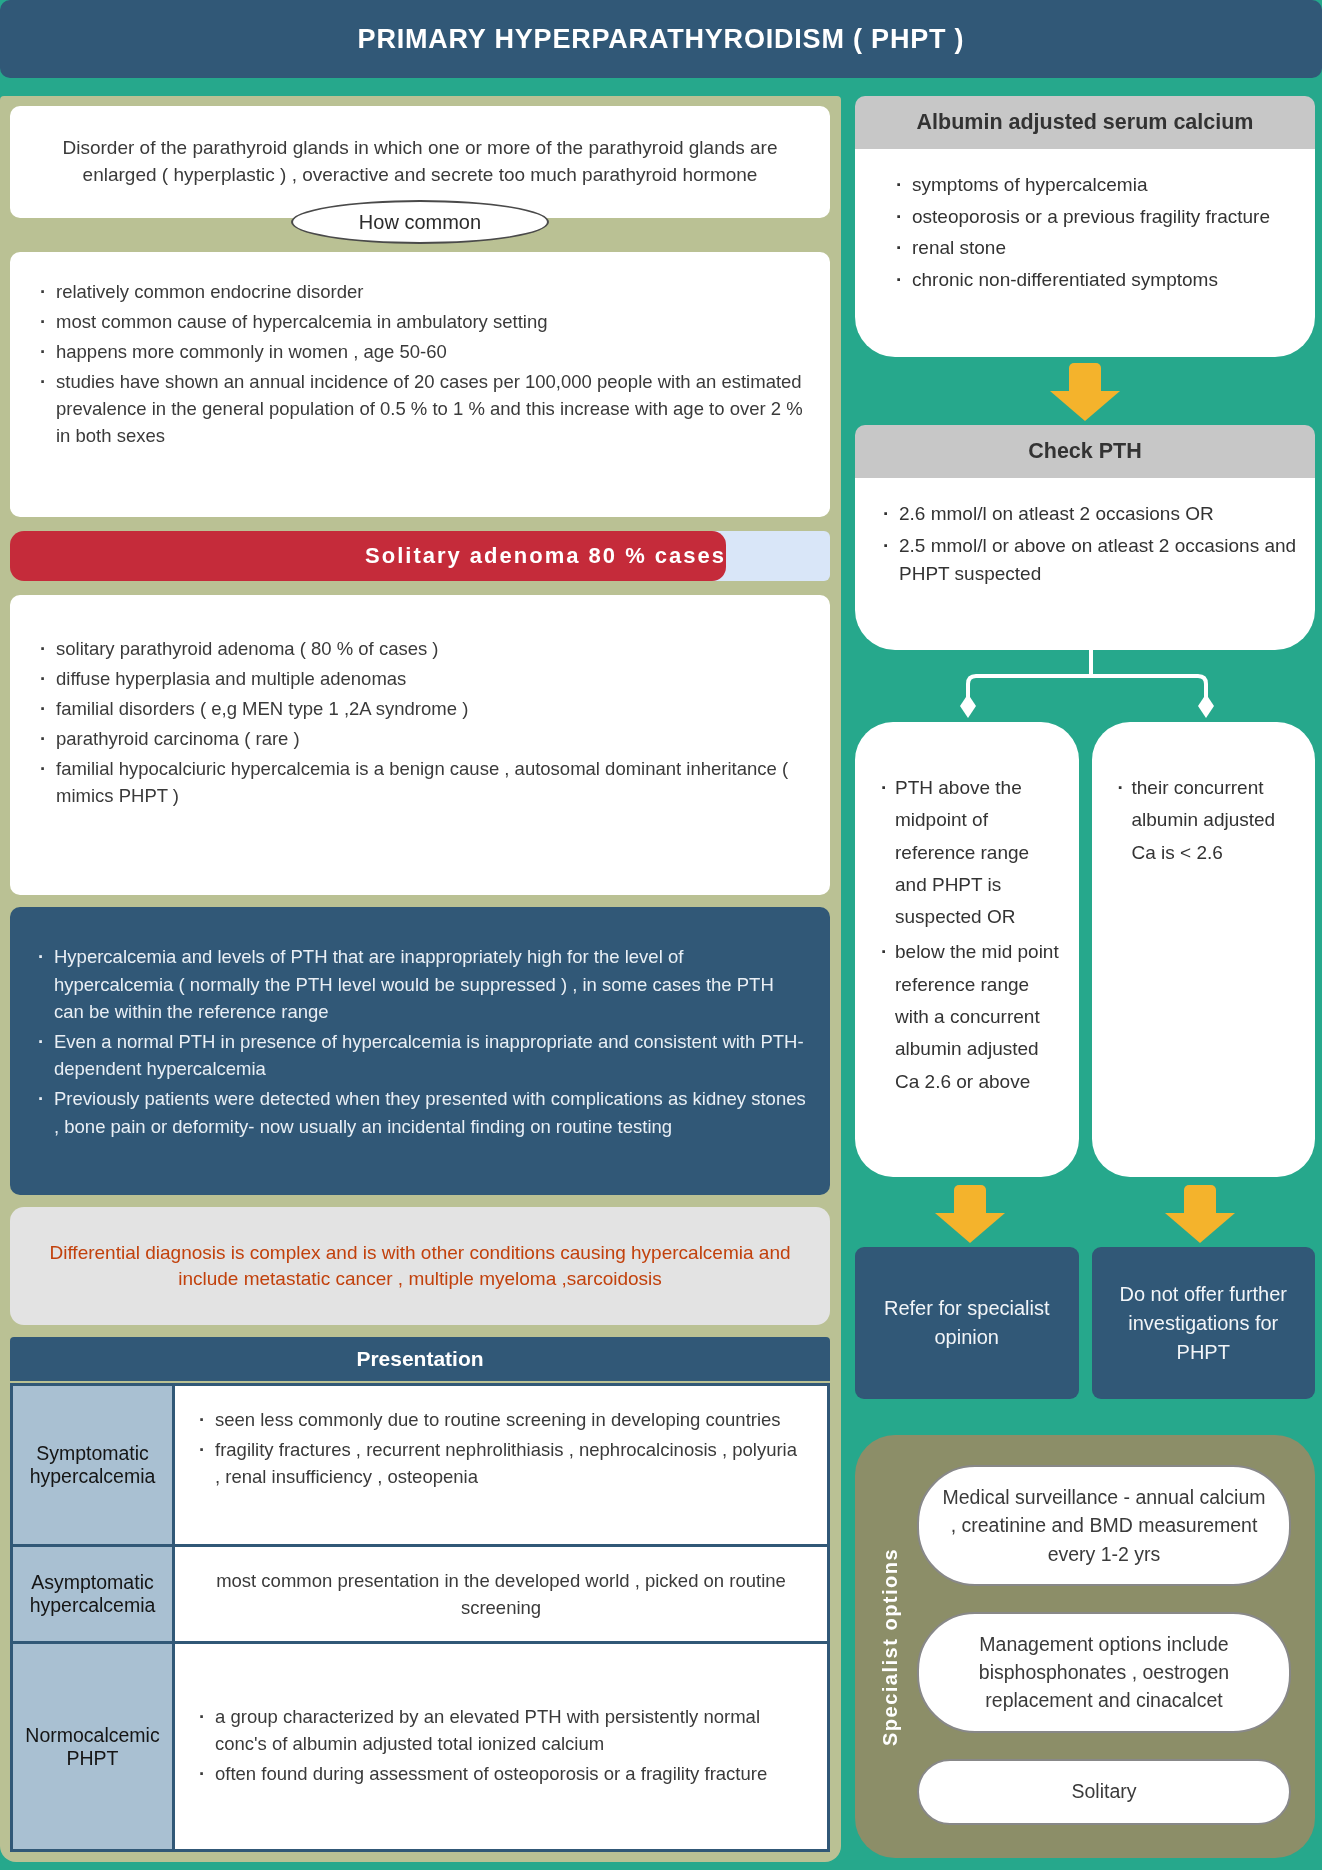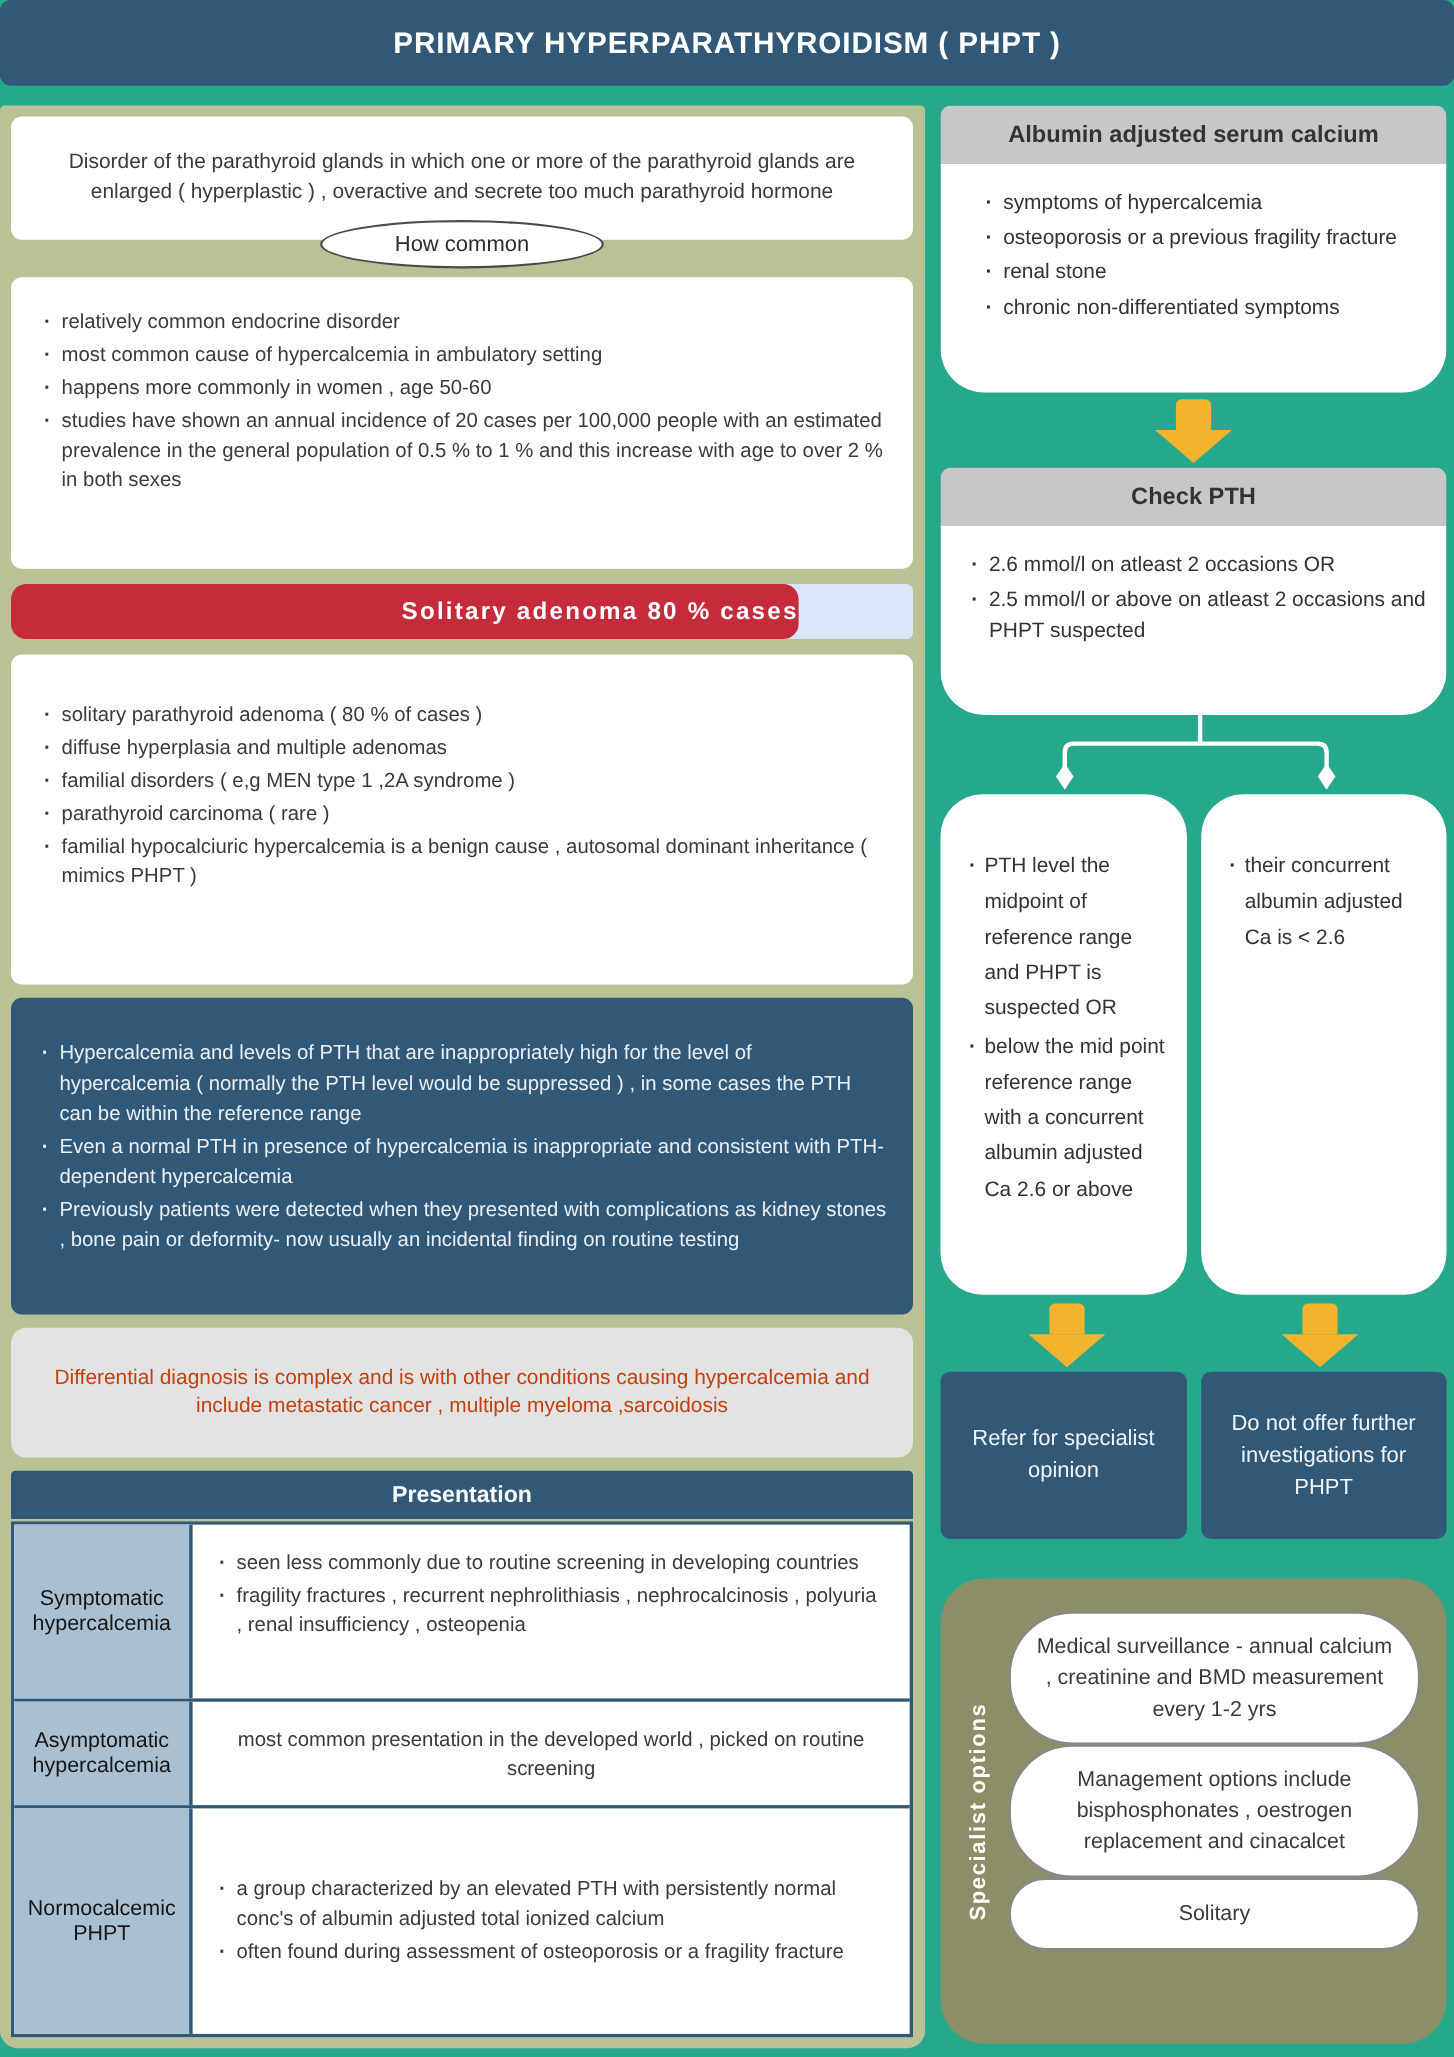--- a/index.html
+++ b/index.html
@@ -88,21 +88,21 @@
              font-size: 20px; line-height: 1.45; padding: 14px 20px; }
 
   .specialist { margin-top: 36px; flex: 1; background: #8c8e68; border-radius: 40px;
                 padding: 30px 24px 28px 62px; position: relative; }
   .spec-label { position: absolute; left: 14px; top: 0; bottom: 0; width: 42px;
                 display: flex; align-items: center; justify-content: center;
                 writing-mode: vertical-rl; transform: rotate(180deg);
                 color: #fff; font-weight: bold; font-size: 20px; letter-spacing: 1.5px; }
   .spec-oval { background: #fff; border: 2px solid #888; border-radius: 58px; padding: 16px 22px;
                text-align: center; font-size: 19.5px; line-height: 1.45; color: #3a3a3a;
-               display: flex; align-items: center; justify-content: center; min-height: 106px; }
+               margin-bottom: 26px; display: flex; align-items: center; justify-content: center; min-height: 106px; }
   .spec-oval.last { margin-bottom: 0; min-height: 66px; }
 </style>
 </head>
 <body>
 
 <div class="page">
 
   <div class="header">
     <div class="title">PRIMARY HYPERPARATHYROIDISM ( PHPT )</div>
   </div>
@@ -222,21 +222,21 @@
       <svg class="connector" viewBox="0 0 460 72" preserveAspectRatio="none">
         <path d="M236 0 L236 26" stroke="#ffffff" stroke-width="4" fill="none"></path>
         <path d="M113 50 L113 34 Q113 26 121 26 L343 26 Q351 26 351 34 L351 50" stroke="#ffffff" stroke-width="4" fill="none"></path>
         <polygon points="113,44 121,56 113,68 105,56" fill="#ffffff"></polygon>
         <polygon points="351,44 359,56 351,68 343,56" fill="#ffffff"></polygon>
       </svg>
 
       <div class="branches">
         <div class="branch">
           <ul class="dots">
-            <li>PTH level the midpoint of reference range and PHPT is suspected OR</li>
+            <li>PTH above the midpoint of reference range and PHPT is suspected OR</li>
             <li>below the mid point reference range with a concurrent albumin adjusted Ca 2.6 or above</li>
           </ul>
         </div>
         <div class="branch">
           <ul class="dots">
             <li>their concurrent albumin adjusted Ca is &lt; 2.6</li>
           </ul>
         </div>
       </div>
 

